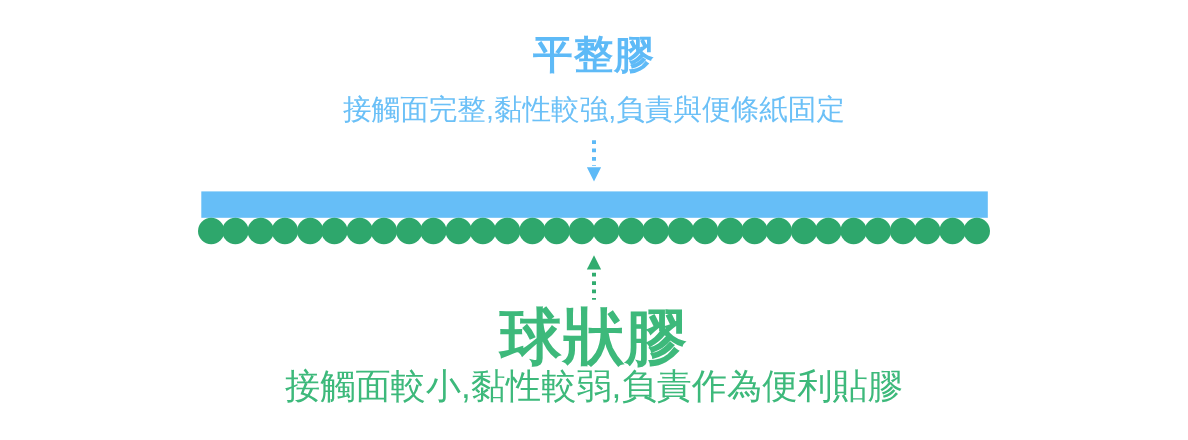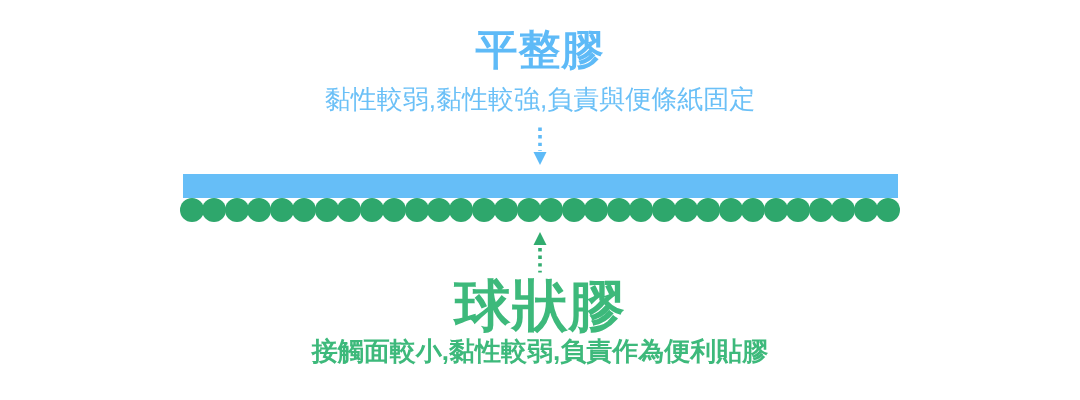--- a/index.html
+++ b/index.html
@@ -16,21 +16,21 @@
   }
   .centered-text {
     position: absolute;
     left: 0;
     width: 100%;
     text-align: center;
     white-space: nowrap;
   }
   .title-top {
     top: 26px;
-    font-size: 42px;
+    font-size: 36px;
     line-height: 48px;
     font-weight: 700;
     color: var(--blue, #5EBAF7);
     letter-spacing: 1px;
   }
   .subtitle-top {
     top: 84px;
     font-size: 26px;
     line-height: 30px;
     font-weight: 400;
@@ -71,34 +71,34 @@
   .title-bottom {
     top: 282px;
     font-size: 56px;
     line-height: 48px;
     font-weight: 700;
     color: var(--green, #3DB97B);
     letter-spacing: 1px;
   }
   .subtitle-bottom {
     top: 336px;
-    font-size: 26px;
+    font-size: 32px;
     line-height: 30px;
-    font-weight: 700;
+    font-weight: 400;
     color: var(--green, #3DB97B);
   }
 </style>
 </head>
 <body>
 
 <div class="canvas">
 
   <div class="centered-text title-top">平整膠</div>
 
-  <div class="centered-text subtitle-top">黏性較弱,黏性較強,負責與便條紙固定</div>
+  <div class="centered-text subtitle-top">接觸面完整,黏性較強,負責與便條紙固定</div>
 
   <svg class="arrow arrow-down" viewBox="0 0 14 40">
     <line x1="7" y1="1.5" x2="7" y2="25" stroke="#5EBAF7" stroke-width="3.6" stroke-dasharray="3.4 4.2"></line>
     <polygon points="0.5,26 13.5,26 7,39" fill="#5EBAF7"></polygon>
   </svg>
 
   <div class="flat-bar"></div>
 
   <div class="dots-row">
       <span class="dot"></span>

